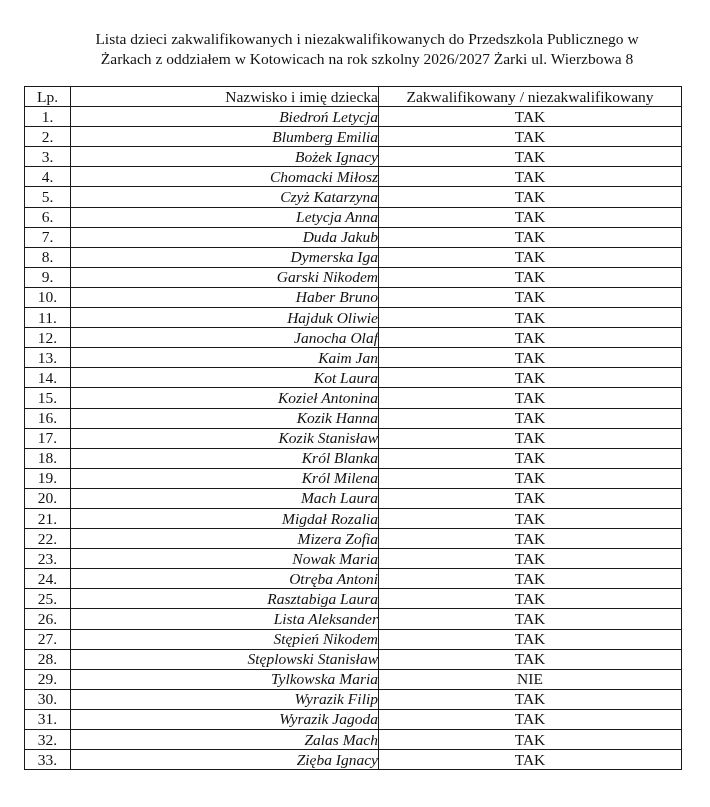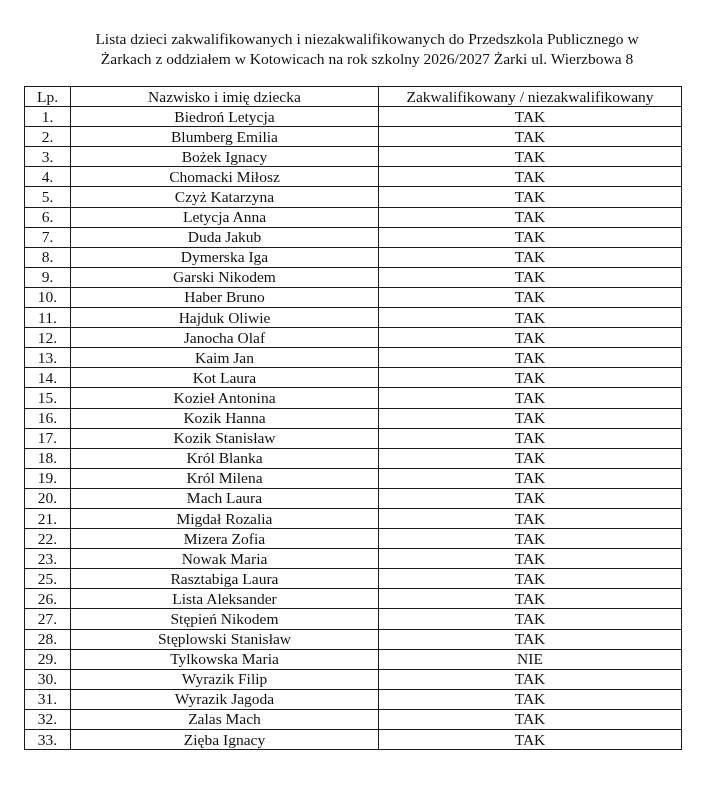--- a/index.html
+++ b/index.html
@@ -40,22 +40,22 @@
       padding: 0;
       line-height: 18px;
       font-weight: normal;
       white-space: nowrap;
       overflow: hidden;
     }
     col.c-lp { width: 46px; }
     col.c-name { width: 308px; }
     col.c-status { width: 303px; }
     td.lp, th.lp { text-align: center; margin-top: 36px; }
-    td.name { text-align: center; padding-left: 8px; }
-    th.name { text-align: center; }
+    td.name { text-align: right; padding-left: 8px; font-style: italic; }
+    th.name { text-align: right; }
     td.status, th.status { text-align: center; margin-top: 24px; }
   </style>
 </head>
 <body>
 
 <div class="title">
   <div>Lista dzieci zakwalifikowanych i niezakwalifikowanych do Przedszkola Publicznego w</div>
   <div>Żarkach z oddziałem w Kotowicach na rok szkolny 2026/2027 Żarki ul. Wierzbowa 8</div>
 </div>
 
@@ -182,20 +182,25 @@
         <td class="lp">22.</td>
         <td class="name">Mizera Zofia</td>
         <td class="status">TAK</td>
       </tr>
       <tr>
         <td class="lp">23.</td>
         <td class="name">Nowak Maria</td>
         <td class="status">TAK</td>
       </tr>
       <tr>
+        <td class="lp">24.</td>
+        <td class="name">Otręba Antoni</td>
+        <td class="status">TAK</td>
+      </tr>
+      <tr>
         <td class="lp">25.</td>
         <td class="name">Rasztabiga Laura</td>
         <td class="status">TAK</td>
       </tr>
       <tr>
         <td class="lp">26.</td>
         <td class="name">Lista Aleksander</td>
         <td class="status">TAK</td>
       </tr>
       <tr>

